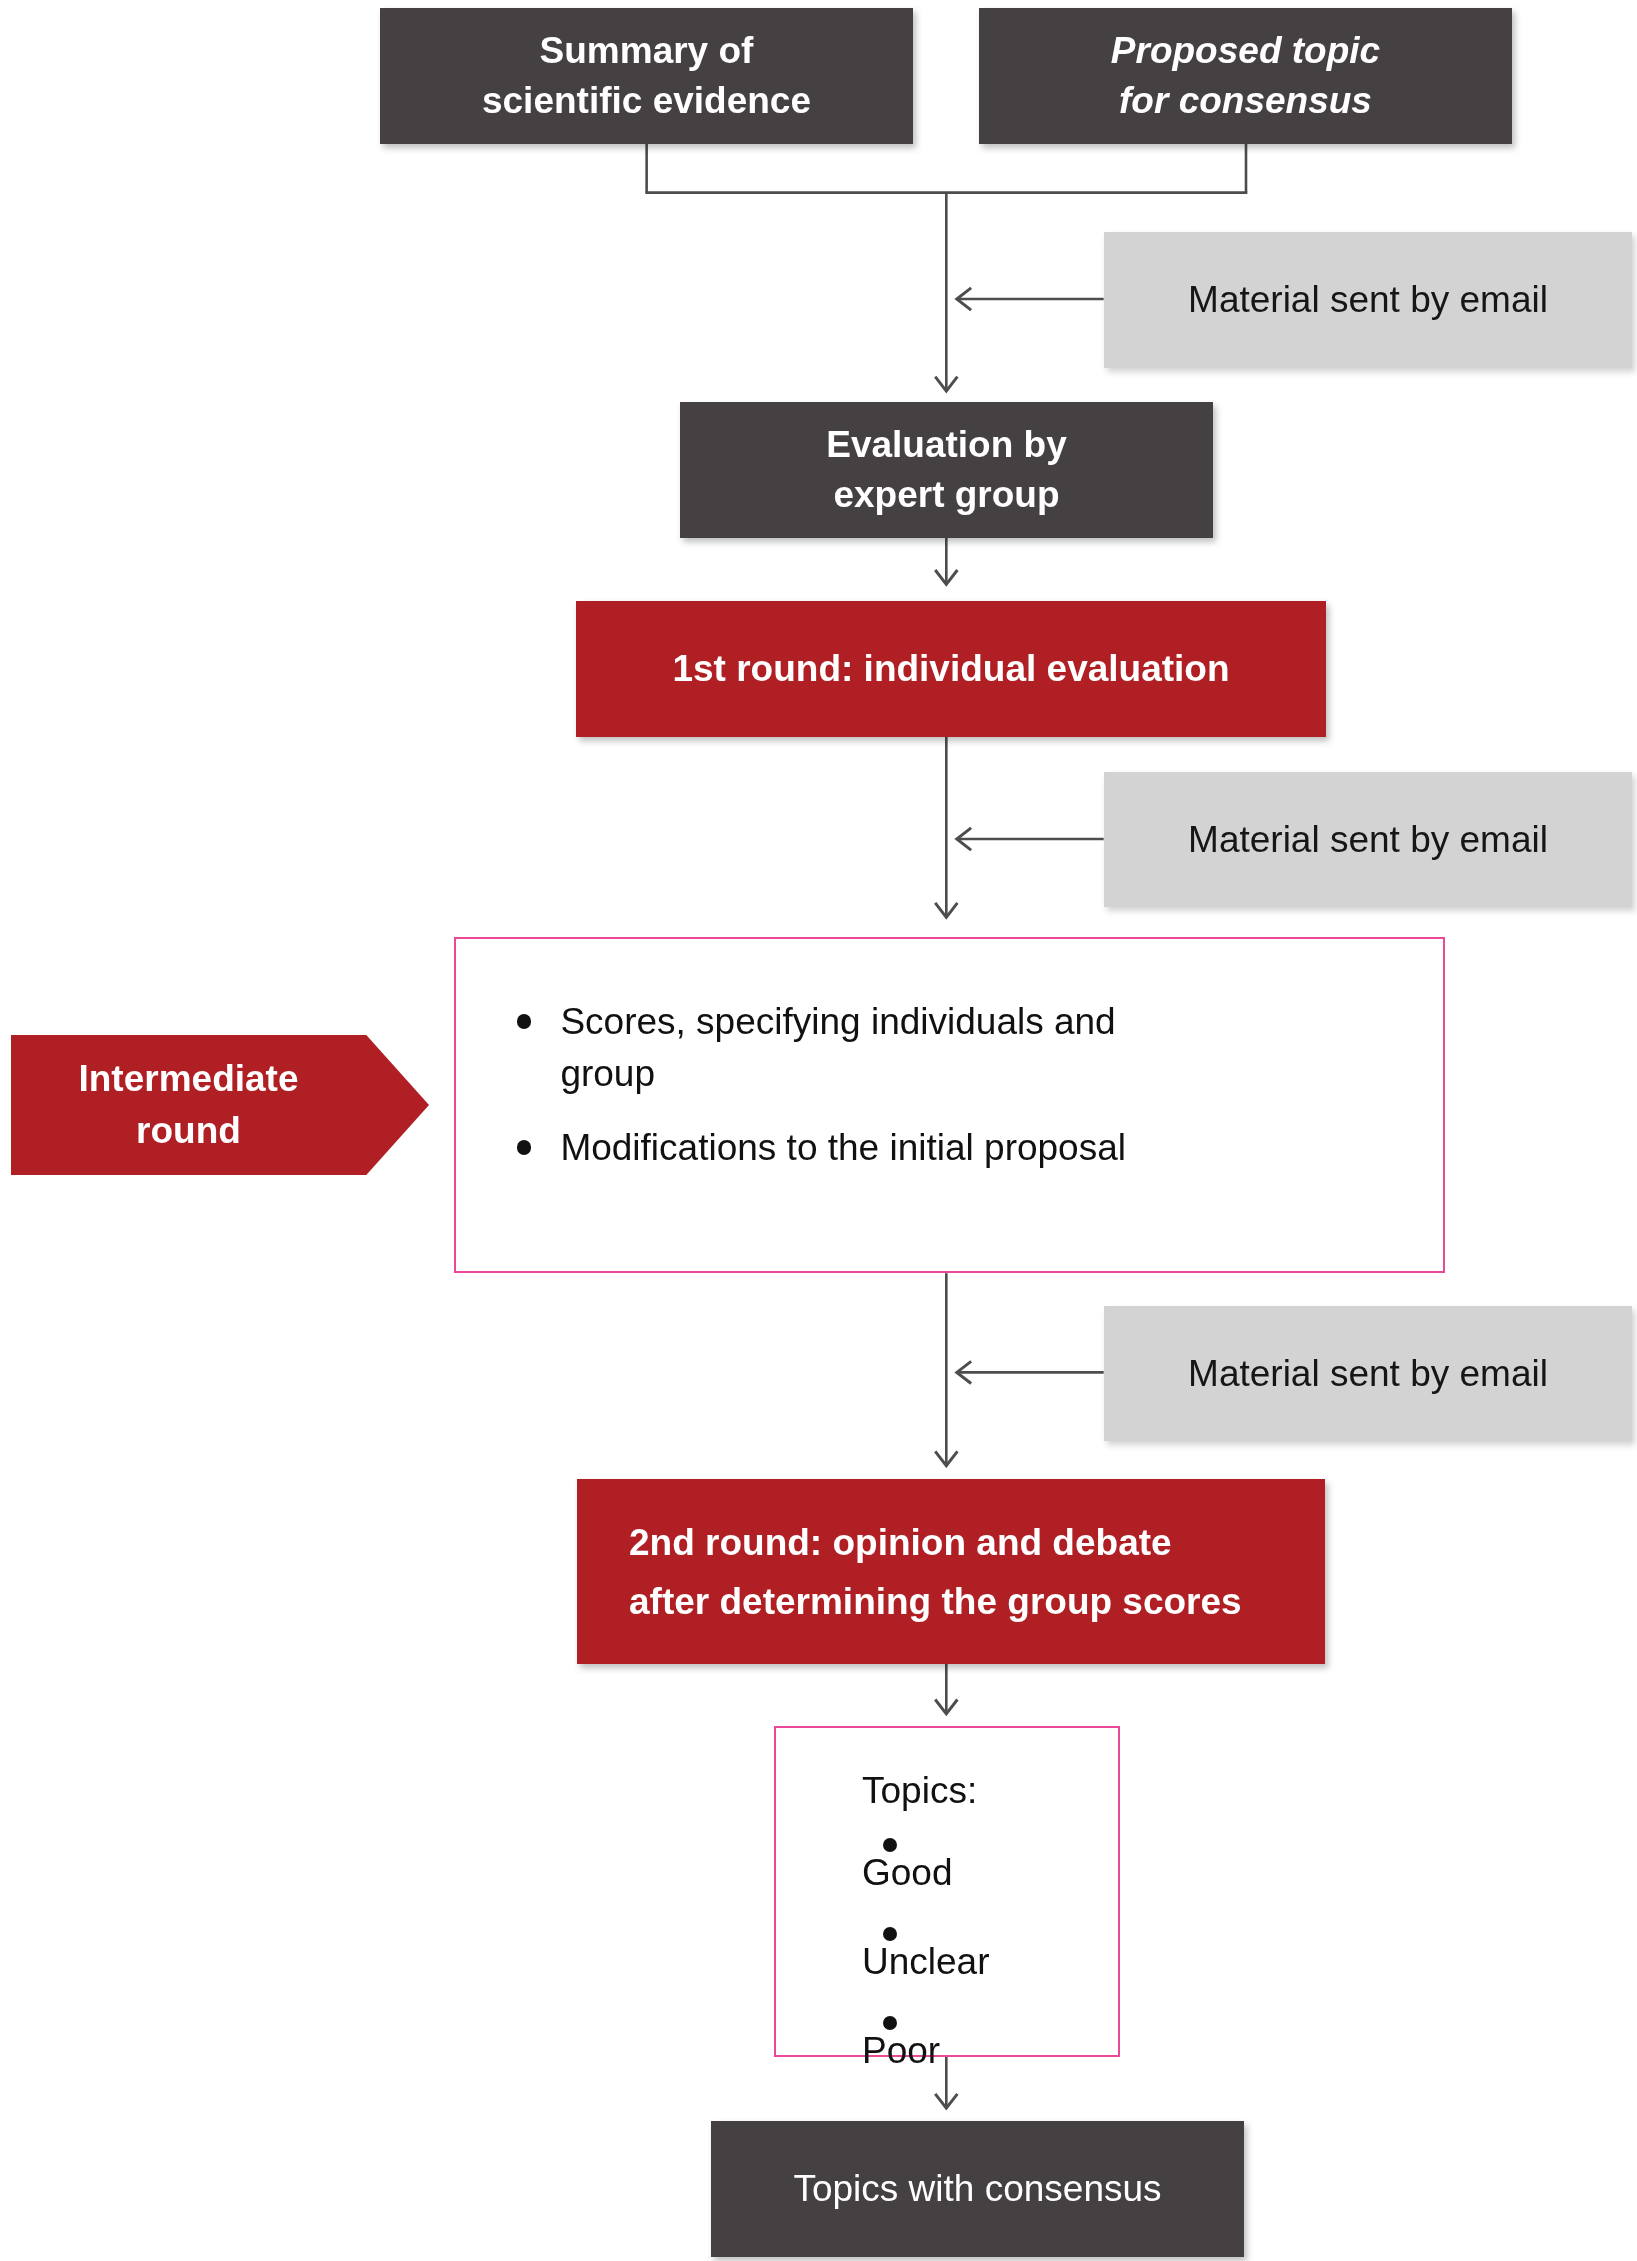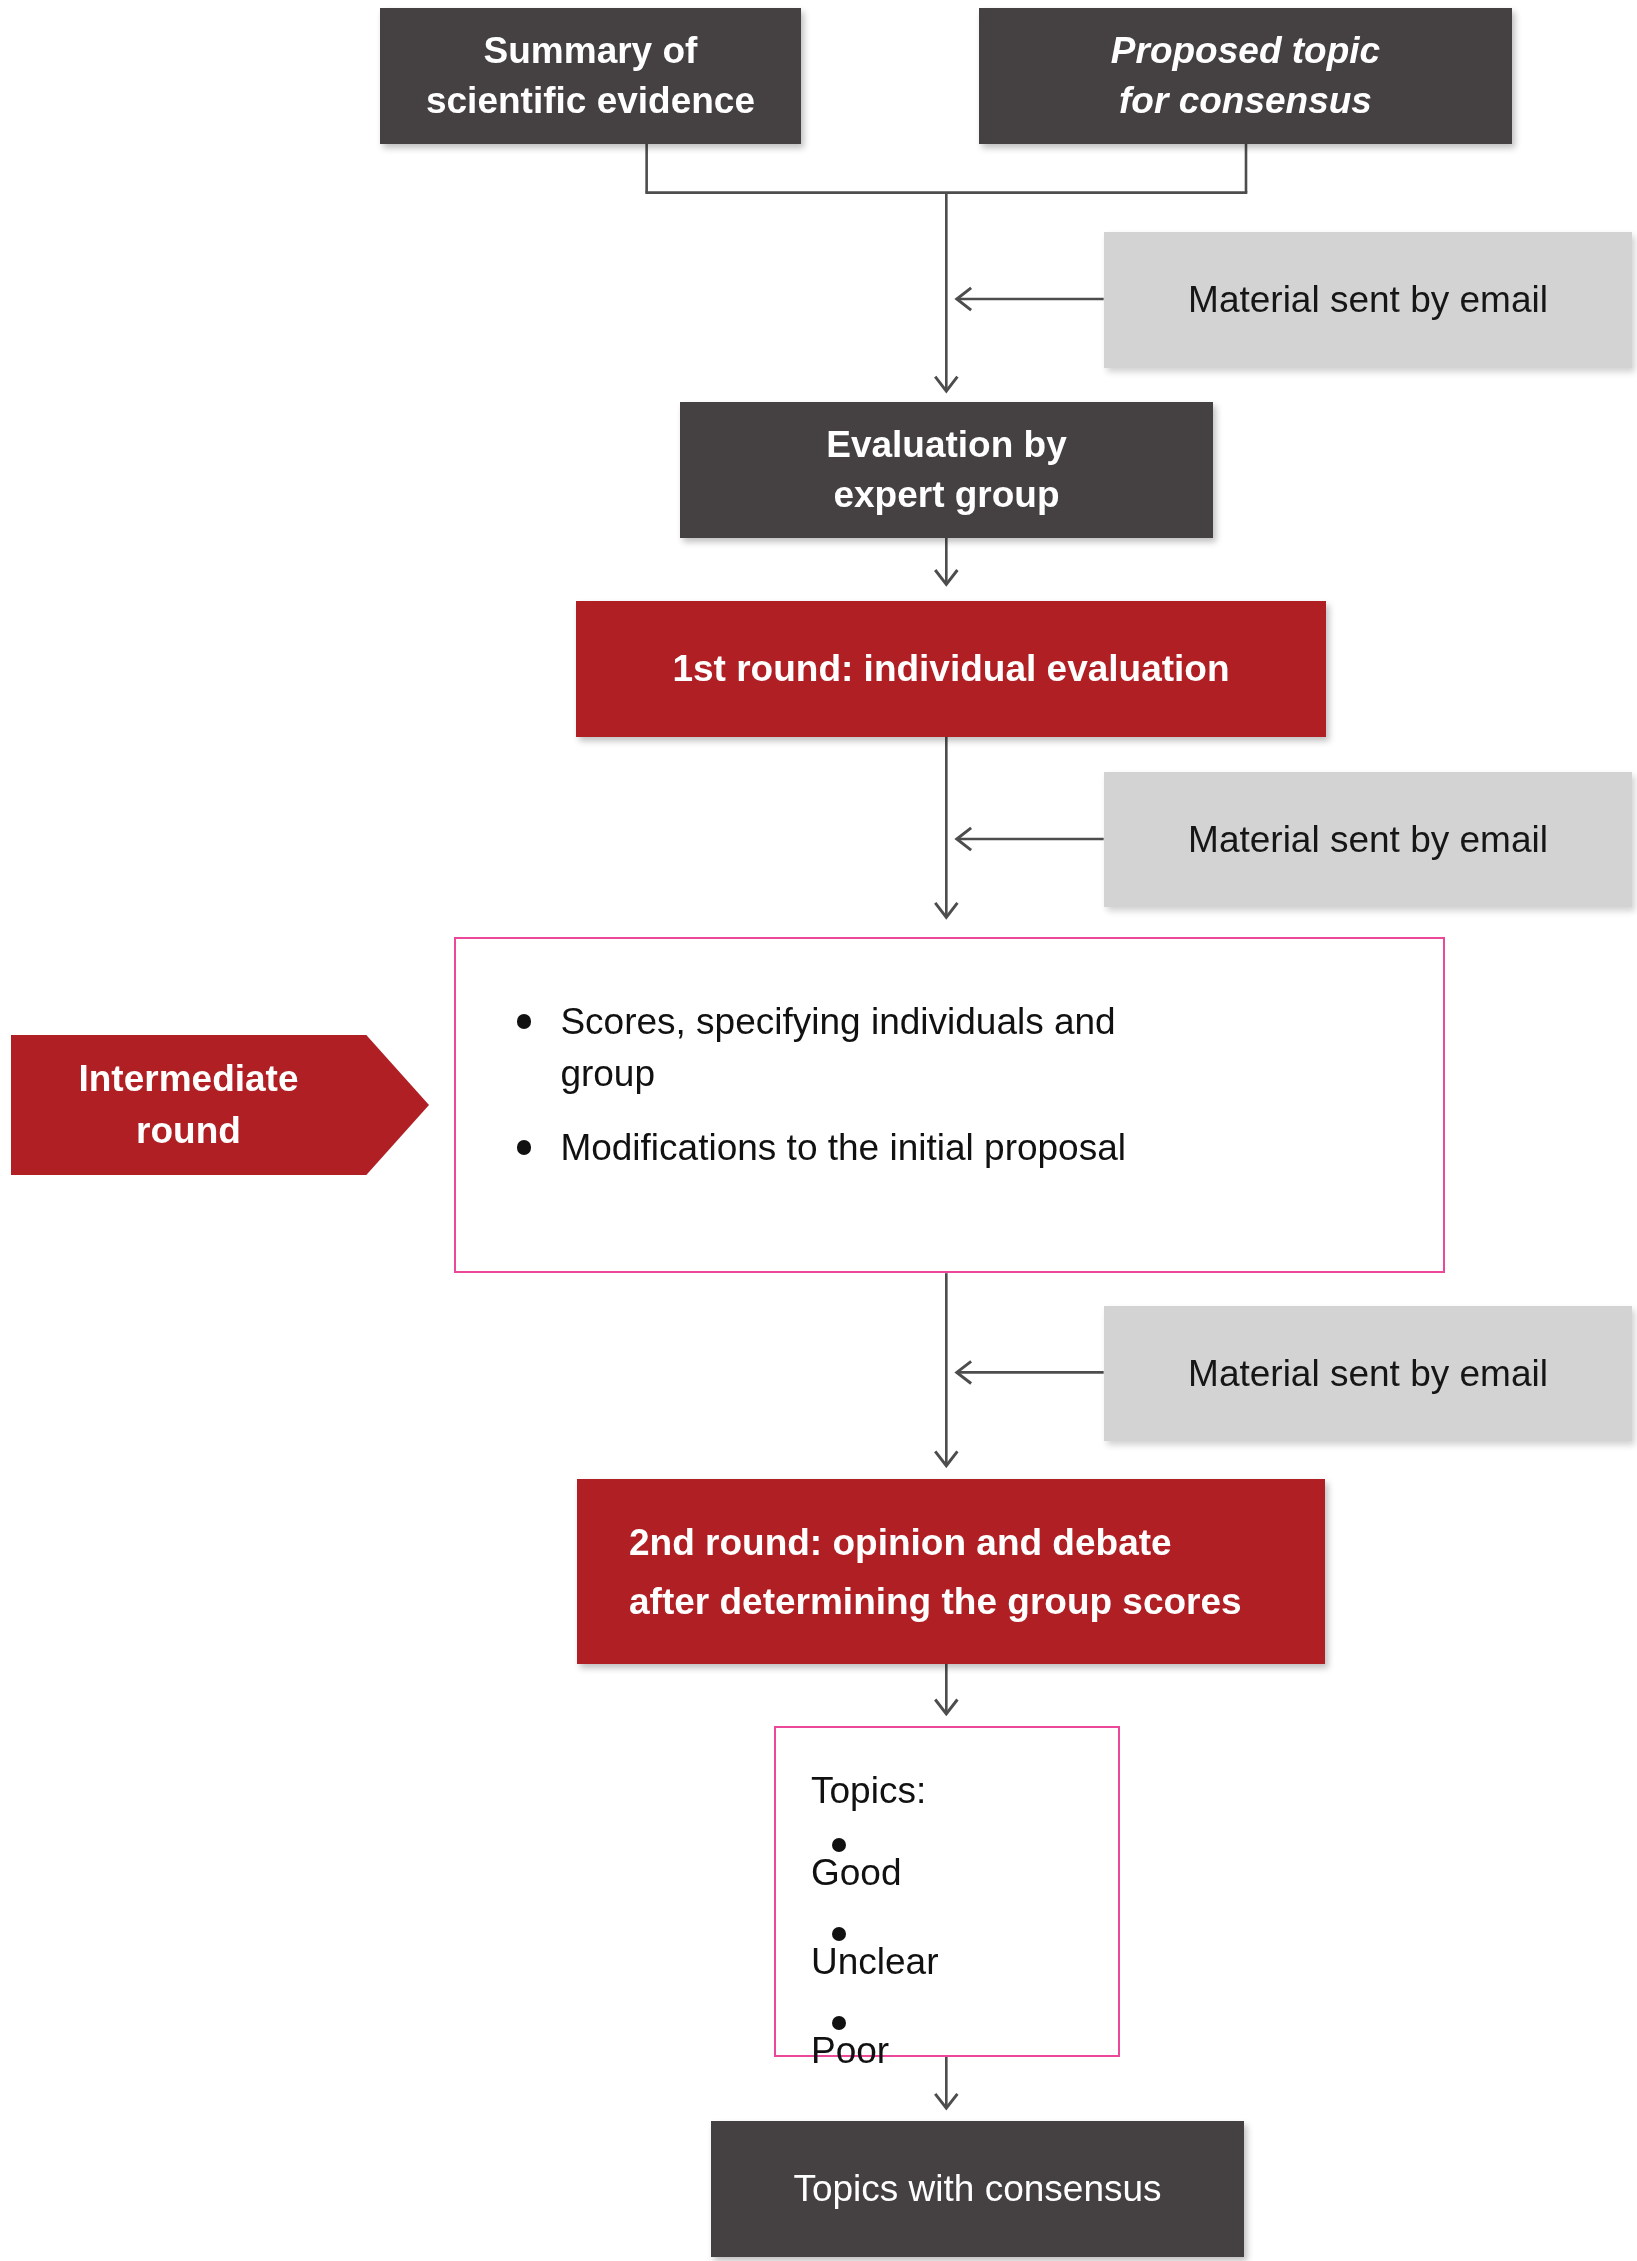--- a/index.html
+++ b/index.html
@@ -71,21 +71,21 @@
     filter:drop-shadow(2px 3.3px 3.9px rgba(0,0,0,0.3));
   }
   
   #round2-box{
     justify-content:flex-start;text-align:left;
     padding-left:52px;line-height:59px;
   }
   
   #topics-box{
     display:block;text-align:left;white-space:normal;
-    padding:37px 0 0 35px;
+    padding:37px 0 0 86px;
   }
   #topics-title{
     font-size:37px;color:#111111;line-height:52px;
     margin-bottom:18.3px;
   }
   .topic-row{
     display:flex;align-items:flex-start;
     margin-bottom:30px;
     flex-direction:column;
   }
@@ -118,21 +118,21 @@
       <path d="M1449,823 V894" marker-end="url(#ah)"></path>
       <path d="M1449,1128 V1404" marker-end="url(#ah)"></path>
       <path d="M1690,1285 H1466" marker-end="url(#ah)"></path>
       <path d="M1449,1950 V2244" marker-end="url(#ah)"></path>
       <path d="M1690,2102 H1466" marker-end="url(#ah)"></path>
       <path d="M1449,2548 V2624" marker-end="url(#ah)"></path>
       <path d="M1449,3150 V3228" marker-end="url(#ah)"></path>
     </g>
   </svg>
 
-  <div class="box dark" style="left:380px;top:7.8px;width:421px;height:136px;">Summary of
+  <div class="box dark" style="left:380px;top:7.8px;width:533px;height:136px;">Summary of
 scientific evidence</div>
 
   <div class="box dark" style="left:979px;top:7.8px;width:533px;height:136px;font-style:italic;">Proposed topic
 for consensus</div>
 
   <div class="box gray" style="left:1104px;top:232px;width:528px;height:136px;">Material sent by email</div>
 
   <div class="box dark" style="left:680px;top:402px;width:533px;height:136px;">Evaluation by
 expert group</div>
 

